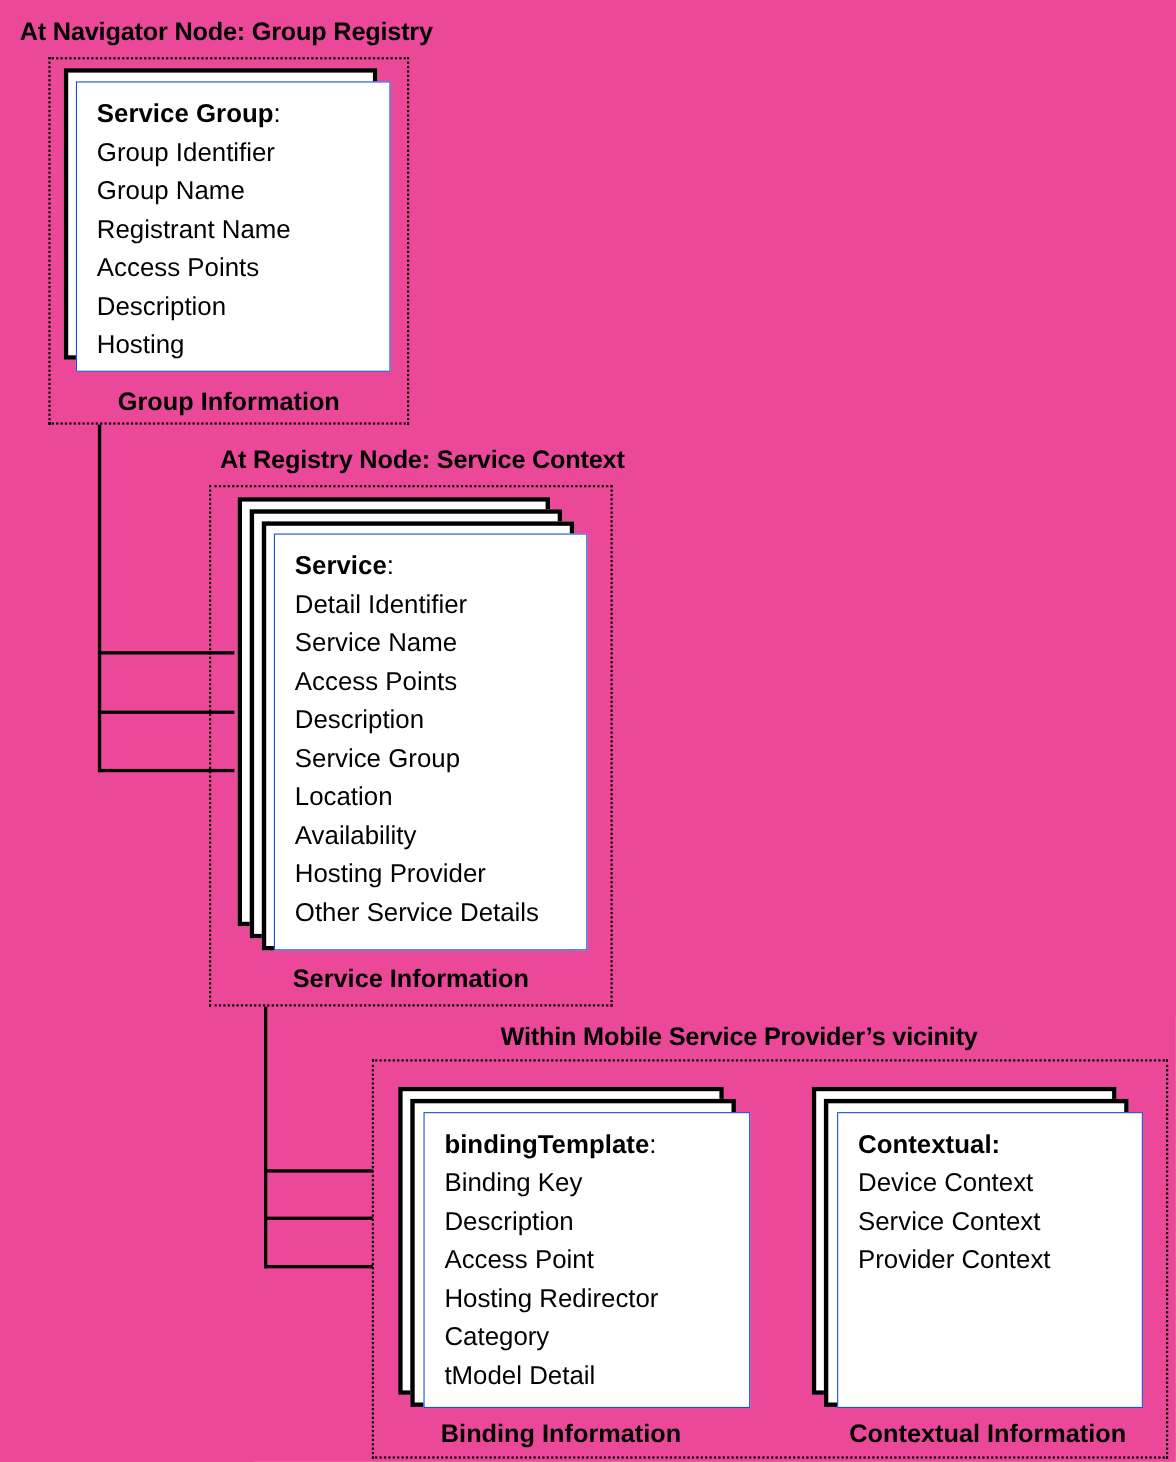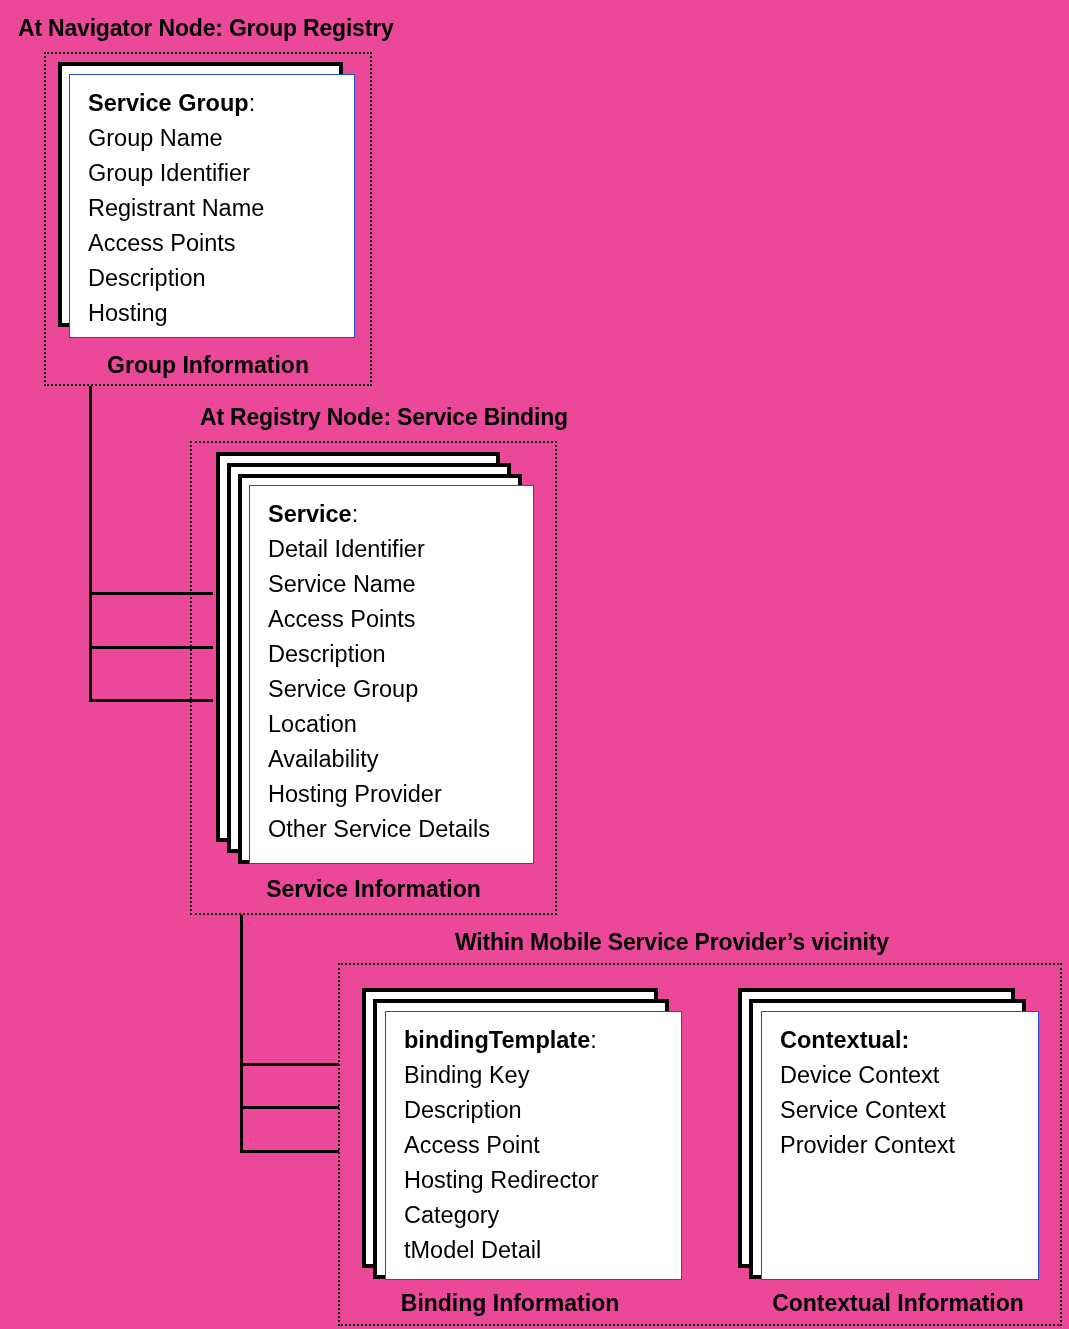--- a/index.html
+++ b/index.html
@@ -95,38 +95,38 @@
 
   <div class="sect-title" style="left:18px; top:14px;">At Navigator Node: Group Registry</div>
 
   <div class="region" style="left:44px; top:52px; width:328px; height:334px;"></div>
 
   <div class="cardstack" style="left:58px; top:62px; width:300px; height:278px;">
     <div class="card-back" style="left:0px; top:0px; width:285px; height:265px;"></div>
     <div class="card-front" style="left:11px; top:12px; width:286px; height:264px;">
       <div class="card-list">
         <div class="card-head"><span>Service Group</span><span class="colon">:</span></div>
+        <div>Group Identifier</div>
         <div>Group Name</div>
-        <div>Group Identifier</div>
         <div>Registrant Name</div>
         <div>Access Points</div>
         <div>Description</div>
         <div>Hosting</div>
       </div>
     </div>
   </div>
 
   <div class="caption" style="left:44px; top:352px; width:328px;">Group Information</div>
 
   <div class="vline" style="left:89px; top:386px; height:316px;"></div>
   <div class="hline" style="left:89px; top:592px; width:124px;"></div>
   <div class="hline" style="left:89px; top:646px; width:124px;"></div>
   <div class="hline" style="left:89px; top:699px; width:124px;"></div>
 
-  <div class="sect-title" style="left:200px; top:403px;">At Registry Node: Service Binding</div>
+  <div class="sect-title" style="left:200px; top:403px;">At Registry Node: Service Context</div>
 
   <div class="region" style="left:190px; top:441px; width:367px; height:474px;"></div>
 
   <div class="cardstack" style="left:216px; top:452px; width:330px; height:412px;padding-left:48px;">
     <div class="card-back" style="left:0px; top:0px; width:284px; height:390px;"></div>
     <div class="card-back" style="left:11px; top:11px; width:284px; height:390px;"></div>
     <div class="card-back" style="left:22px; top:22px; width:284px; height:390px;"></div>
     <div class="card-front" style="left:33px; top:33px; width:285px; height:379px;">
       <div class="card-list">
         <div class="card-head"><span>Service</span><span class="colon">:</span></div>

